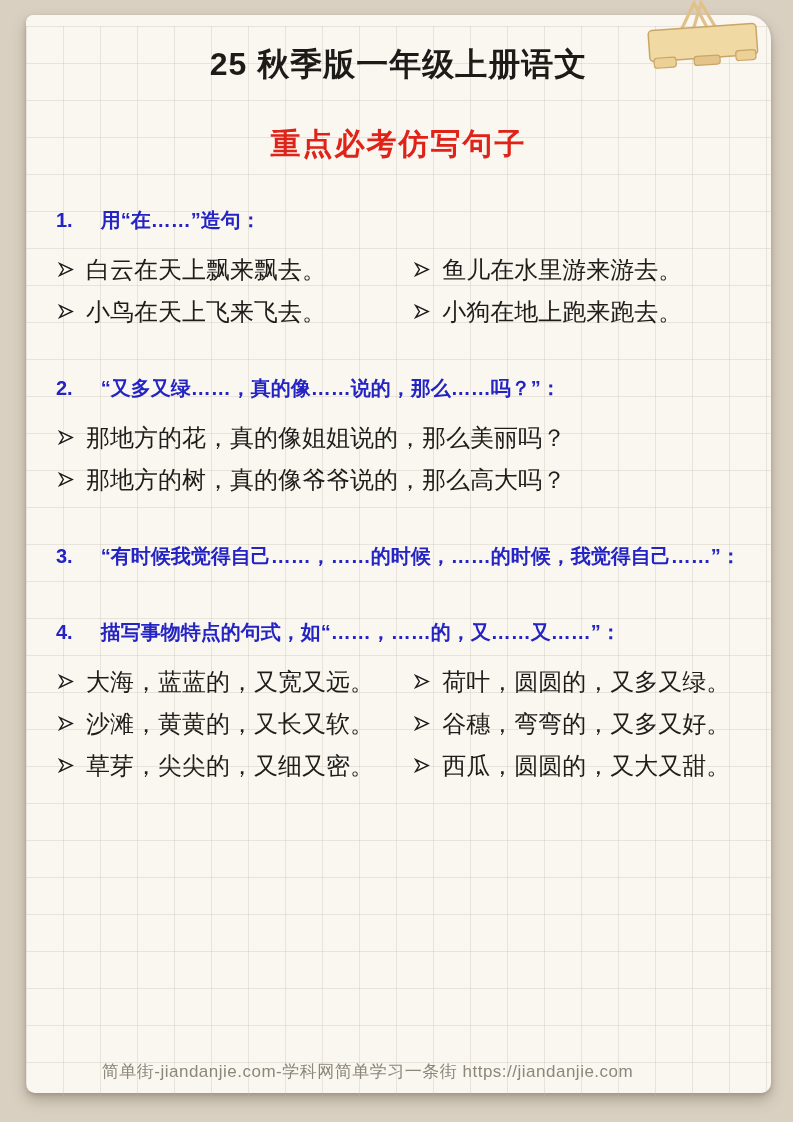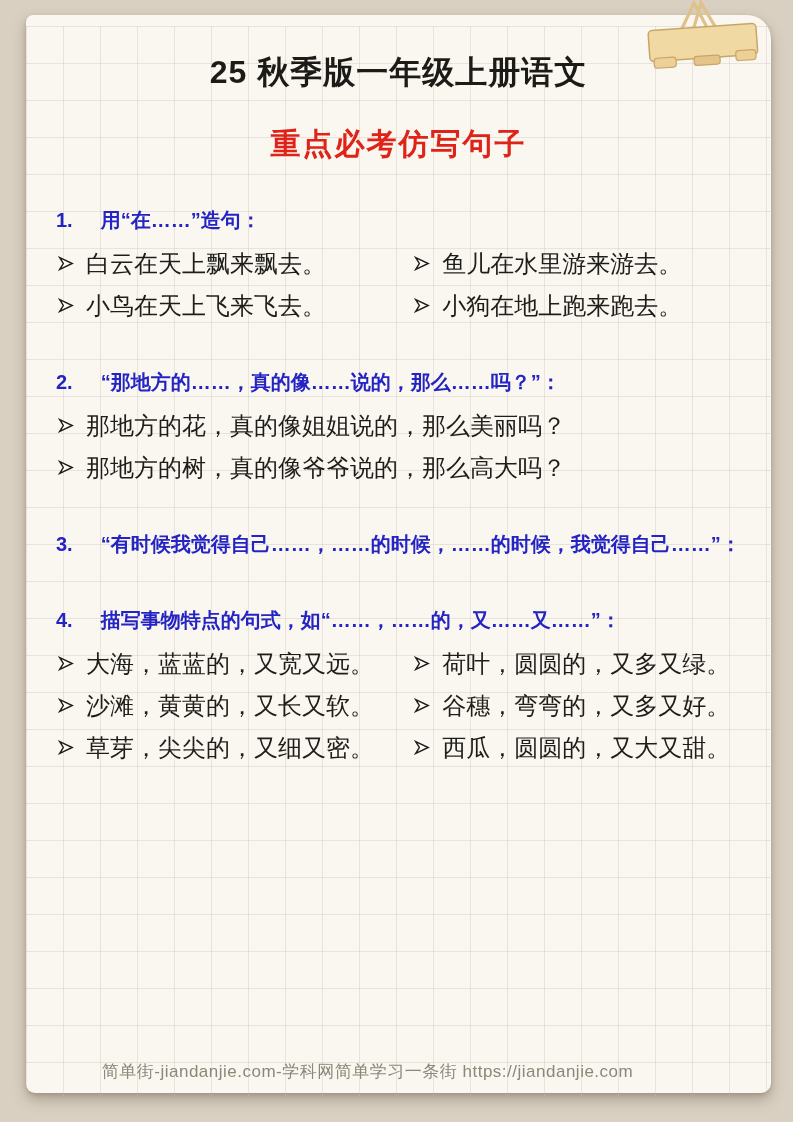--- a/index.html
+++ b/index.html
@@ -22,51 +22,51 @@
     position: absolute;
     left: 26px; top: 26px; right: 20px; bottom: 26px;
     background-image:
       linear-gradient(to right, rgba(199,186,176,0.33) 1px, transparent 1px),
       linear-gradient(to bottom, rgba(199,186,176,0.33) 1px, transparent 1px);
     background-size: 37px 37px;
     pointer-events: none;
   }
   .content {
     position: absolute;
-    left: 26px; top: 23px;
+    left: 26px; top: 15px;
     width: 745px; height: 1078px;
     padding: 28px 30px 0 30px;
     color: #1f1d1a;
   }
   .doc-title {
     text-align: center;
     font-size: 32px;
     font-weight: bold;
     line-height: 42px;
     color: #1d1b18;
     letter-spacing: 1px;
   }
   .doc-subtitle {
     text-align: center;
     font-size: 30px;
     font-weight: bold;
     line-height: 42px;
-    margin-top: 30px;
+    margin-top: 38px;
     color: #df2318;
     letter-spacing: 2px;
   }
   .section { margin-top: 34px; }
   .sec-heading {
     color: #2423c3;
     font-weight: bold;
     font-size: 20px;
     line-height: 42px;
   }
   .sec-num { margin-right: 28px; }
-  .items { margin-top: 2px; }
+  .items { margin-top: 8px; }
   .two-col {
     display: grid;
     grid-template-columns: 1.02fr 0.98fr;
     column-gap: 14px;
   }
   .item {
     display: flex;
     align-items: flex-start;
     font-size: 24px;
     line-height: 42px;
@@ -159,21 +159,21 @@
               <path d="M2 1.5 L16 8 L2 14.5 L6 8 Z" fill="#fdfdfa" stroke="#1f1d1a" stroke-width="1.6"></path>
             </svg>
           </span>
         <span class="item-text">小狗在地上跑来跑去。</span>
       </div>
     </div>
   </div>
 
   <div class="section">
     <div class="sec-heading">
-      <span class="sec-num">2.</span><span>“那地方的……，真的像……说的，那么……吗？”：</span>
+      <span class="sec-num">2.</span><span>“又多又绿……，真的像……说的，那么……吗？”：</span>
     </div>
     <div class="items">
       <div class="item">
         <span class="bullet">
             <svg width="16" height="15" viewBox="0 0 18 16">
               <path d="M2 1.5 L16 8 L2 14.5 L6 8 Z" fill="#fdfdfa" stroke="#1f1d1a" stroke-width="1.6"></path>
             </svg>
           </span>
         <span class="item-text">那地方的花，真的像姐姐说的，那么美丽吗？</span>
       </div>

